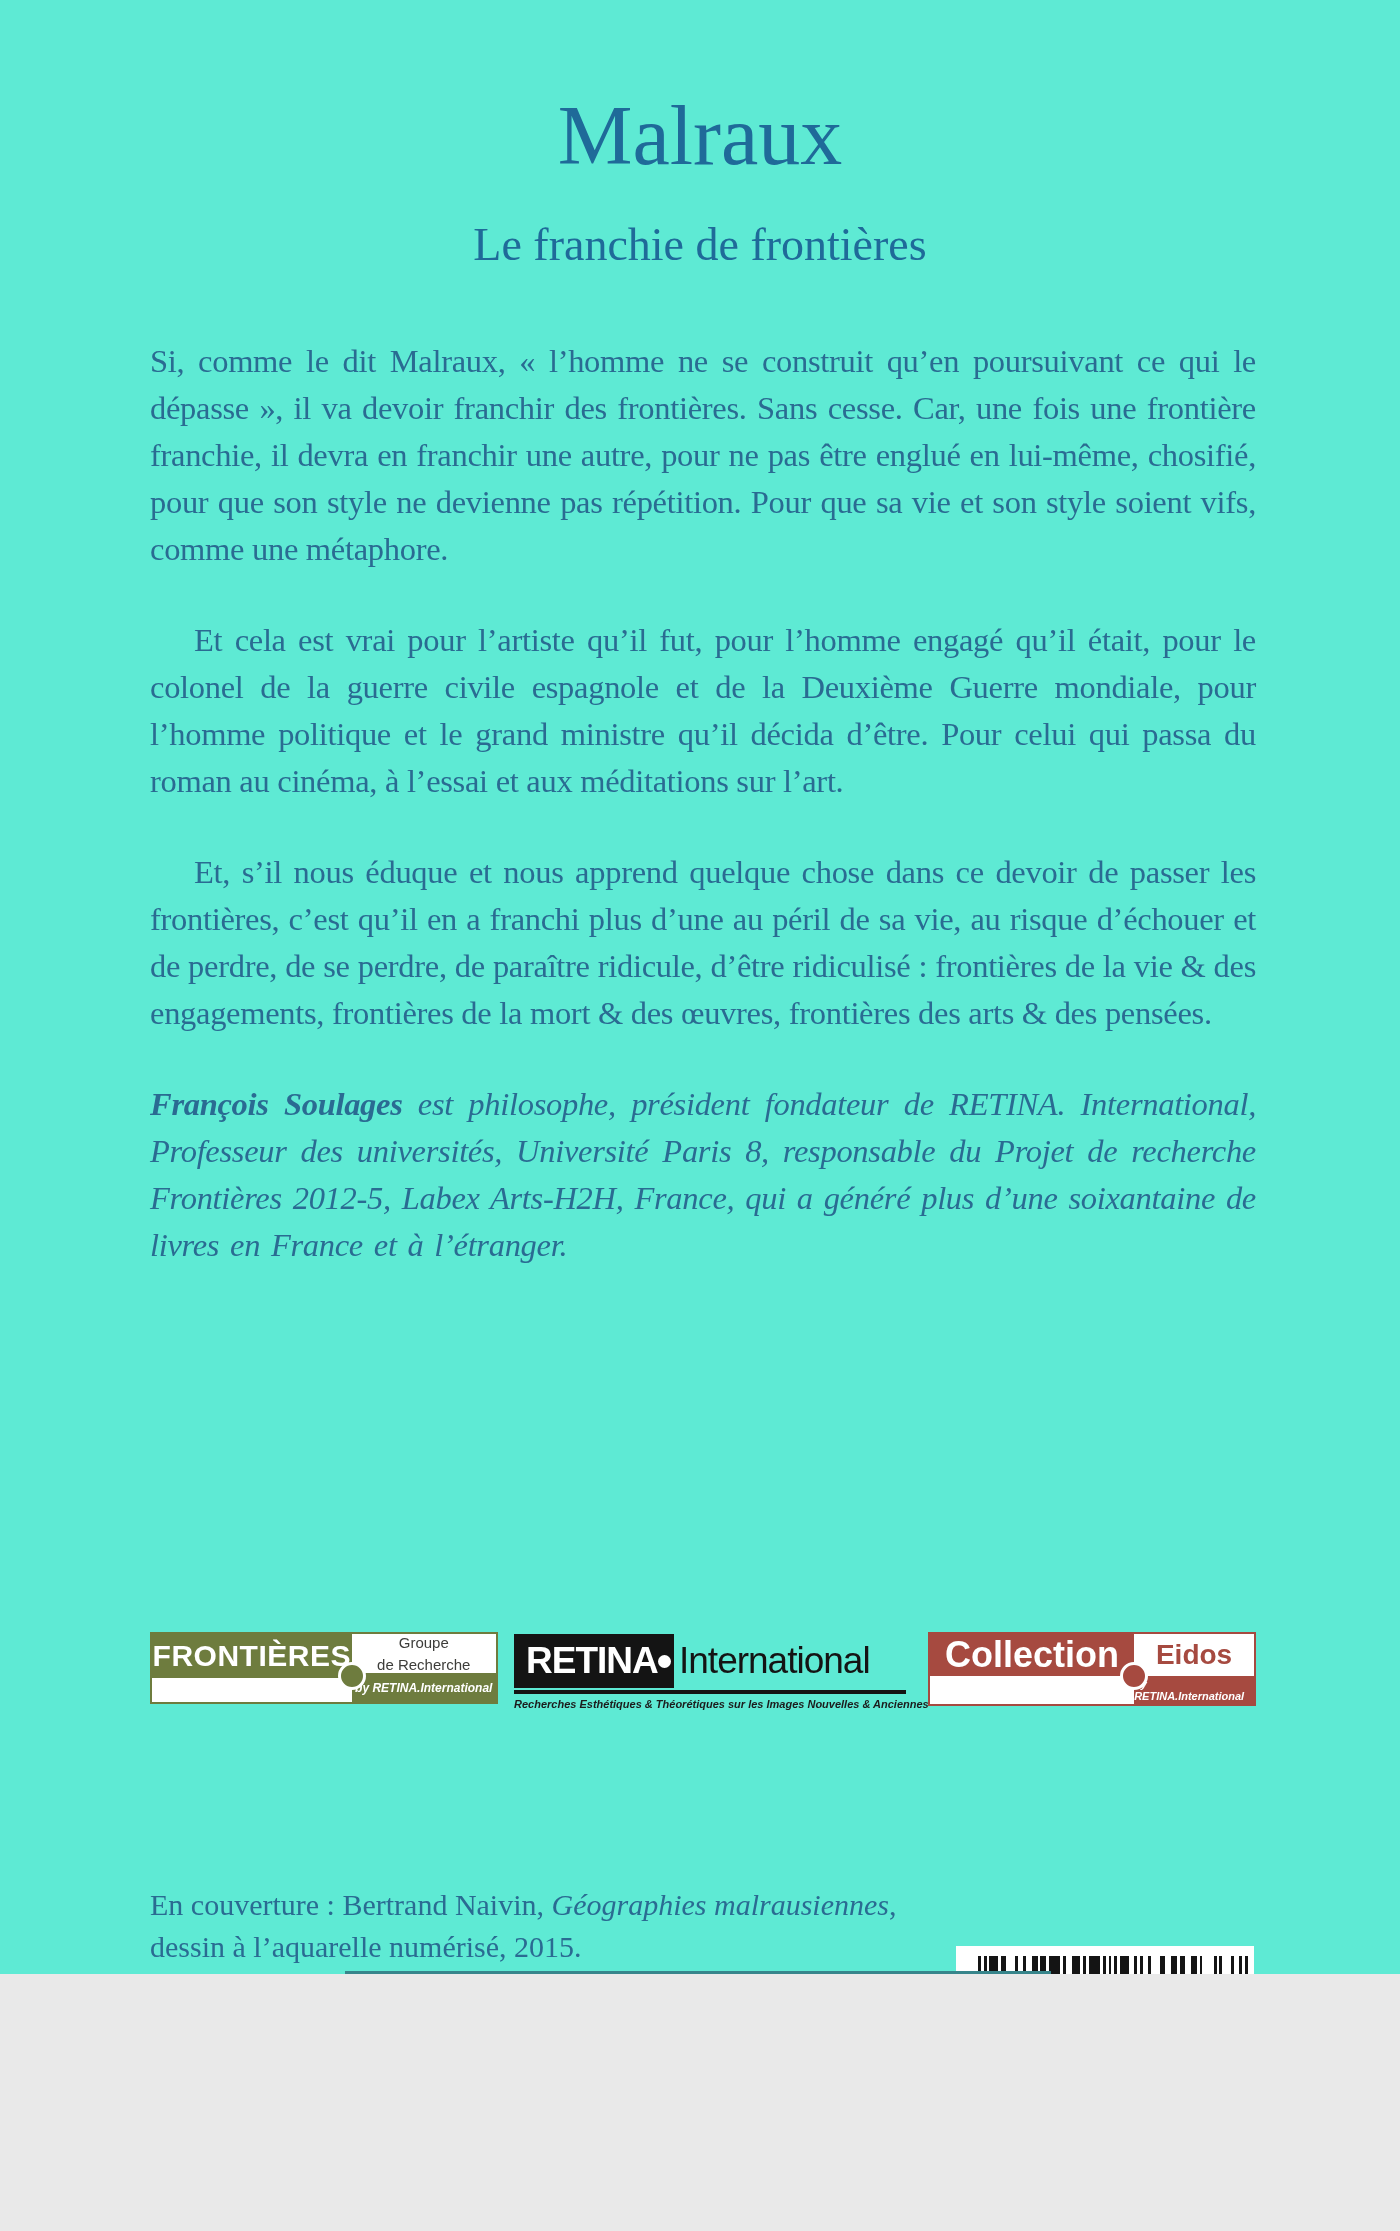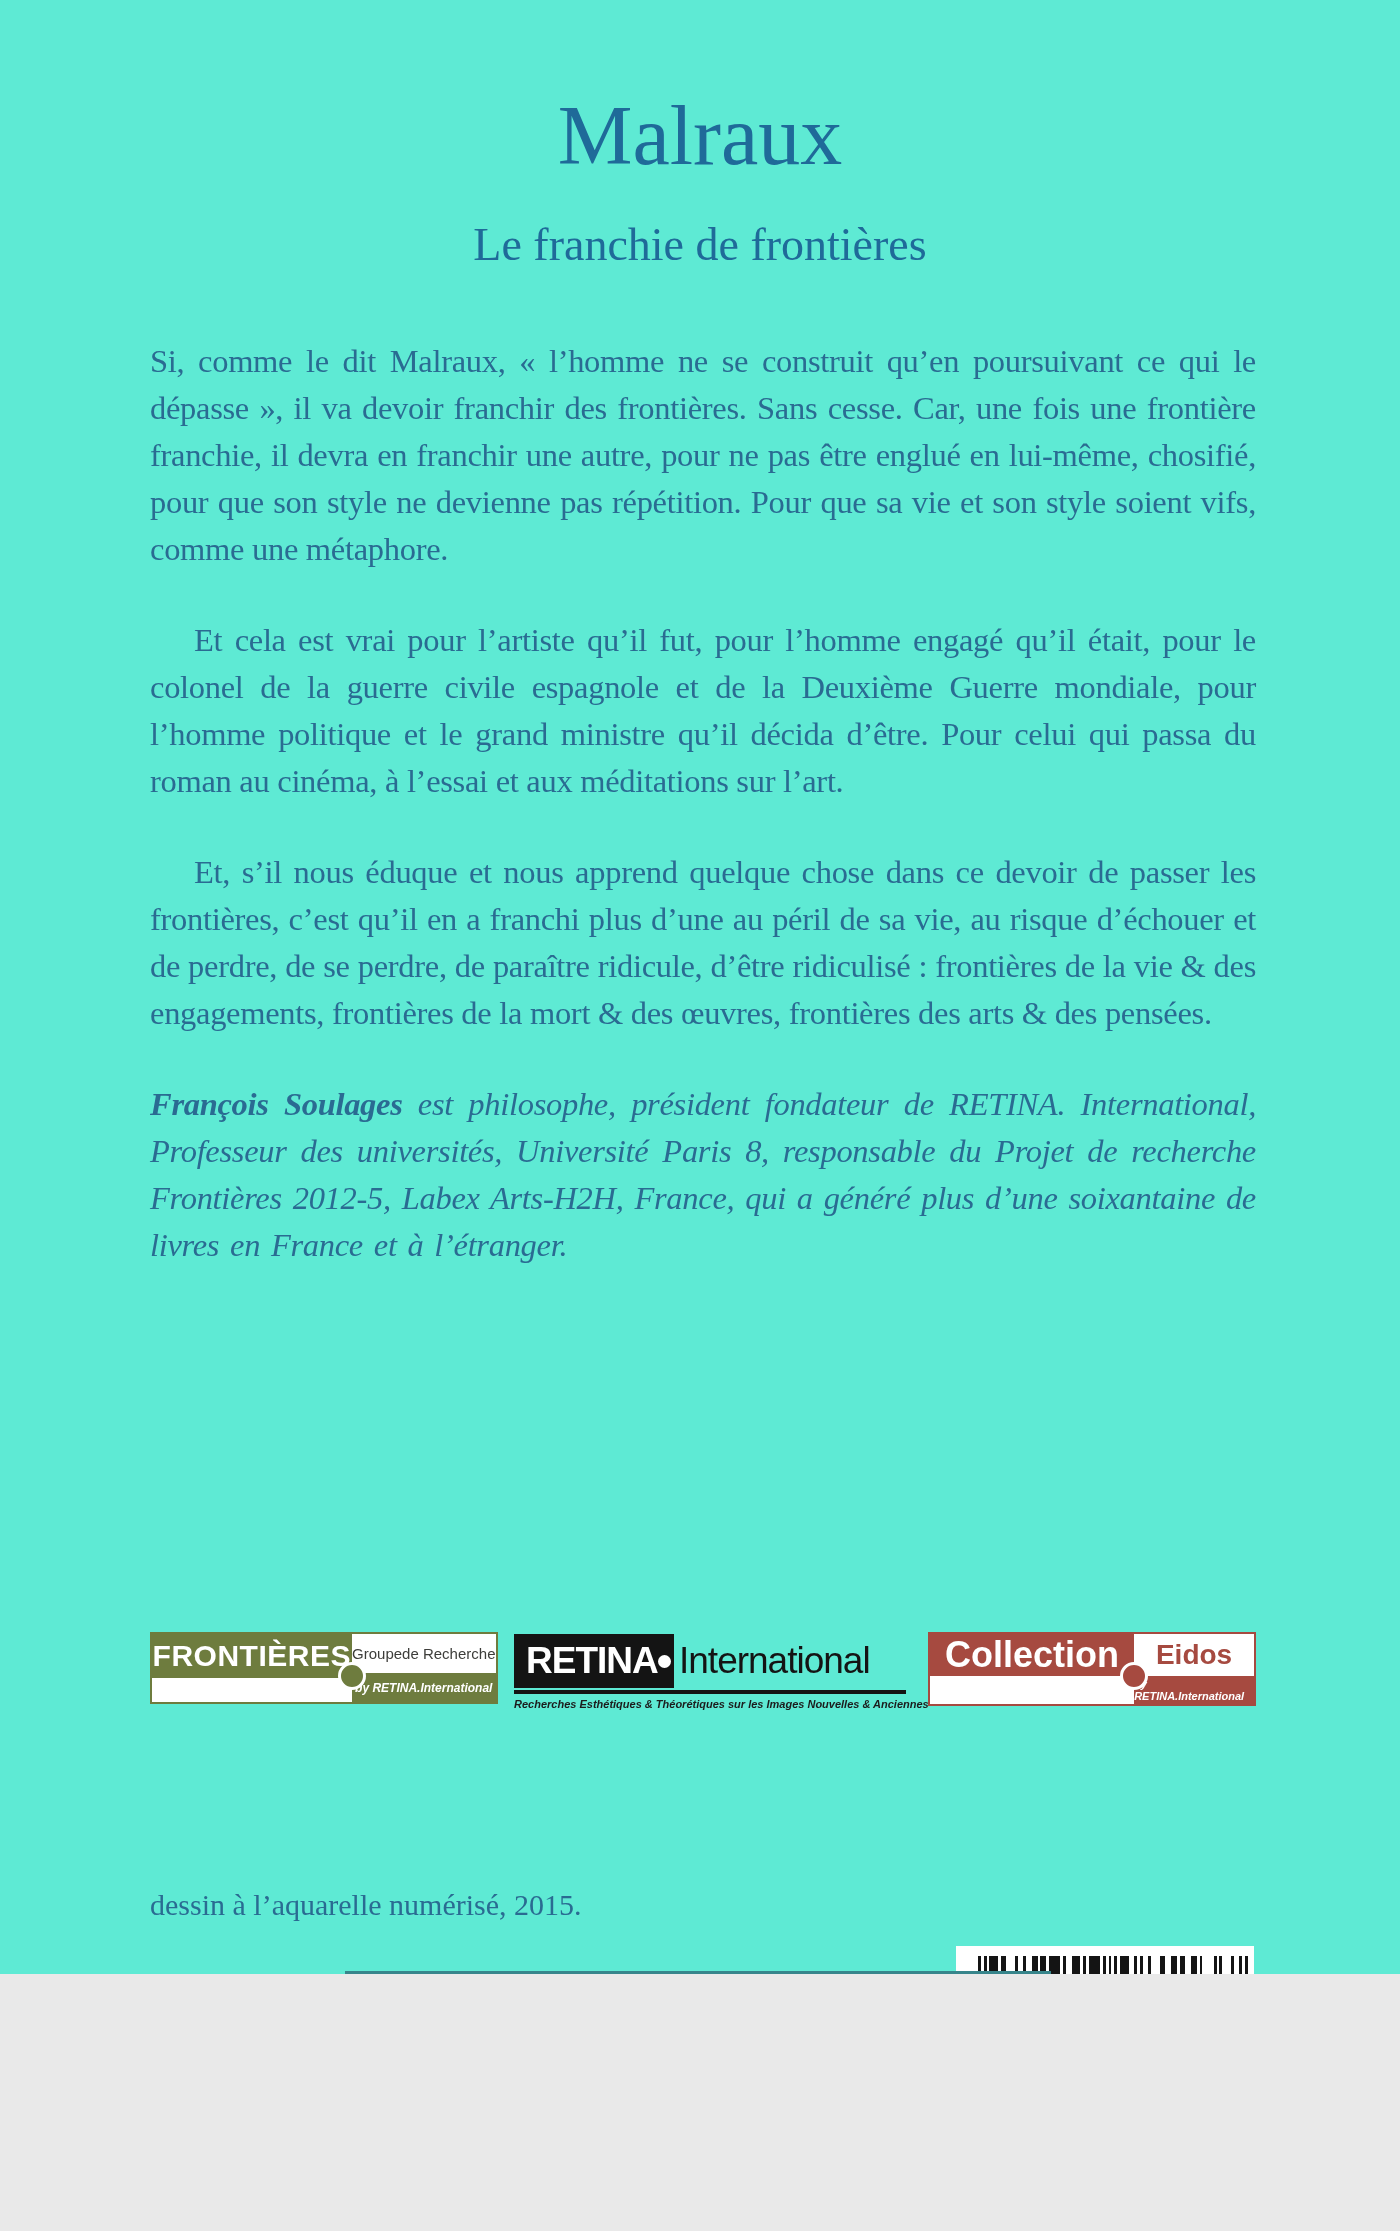--- a/index.html
+++ b/index.html
@@ -42,22 +42,22 @@
     font-family:"Liberation Sans",sans-serif;
   }
   .logo{position:absolute;box-sizing:border-box;background:#fff;}
 
   
   .logo-f{left:0;top:0;width:348px;height:72px;border:2px solid var(--logo_green);}
   .logo-f .tl{position:absolute;left:0;top:0;width:58%;height:64%;background:var(--logo_green);
     color:#fff;display:flex;align-items:center;justify-content:center;
     font-weight:bold;font-size:30px;letter-spacing:0.5px;}
   .logo-f .tr{position:absolute;right:0;top:0;width:42%;height:58%;
-    color:#3d3d3a;font-size:15px;line-height:17px;display:flex;flex-direction:row;
-    align-items:center;justify-content:center;text-align:center;}
+    color:#3d3d3a;font-size:15px;line-height:17px;display:flex;flex-direction:column;
+    align-items:center;justify-content:space-between;text-align:center;}
   .logo-f .br{position:absolute;right:0;bottom:0;width:42%;height:42%;background:var(--logo_green);
     color:#fff;font-style:italic;font-weight:bold;font-size:12px;
     display:flex;align-items:center;justify-content:center;}
   .logo-f .dot,.logo-e .dot{
     position:absolute;width:22px;height:22px;border-radius:50%;
     border:3px solid #fff;transform:translate(-50%,-50%);}
   .logo-f .dot{left:58%;top:62%;background:var(--logo_green);}
 
   
   .logo-r{left:364px;top:2px;width:392px;height:76px;background:transparent;}
@@ -151,20 +151,21 @@
     <div class="logo logo-e">
       <div class="tl">Collection</div>
       <div class="tr">Eidos</div>
       <div class="br">by RETINA.International</div>
       <div class="dot"></div>
     </div>
 
   </div>
 
   <div class="cover-note">
+    <div><span>En couverture : Bertrand Naivin, </span><span class="work">Géographies malrausiennes</span><span>,</span></div>
     <div>dessin à l’aquarelle numérisé, 2015.</div>
   </div>
 
   <div class="isbn">ISBN : 978-2-343-08113-7</div>
   <div class="price">19 €</div>
 
   <div class="barcode">
     <div class="bars">
         <div class="bar tall" style="left: 0px; width: 2.84px;"></div>
         <div class="bar tall" style="left: 5.68px; width: 2.84px;"></div>

